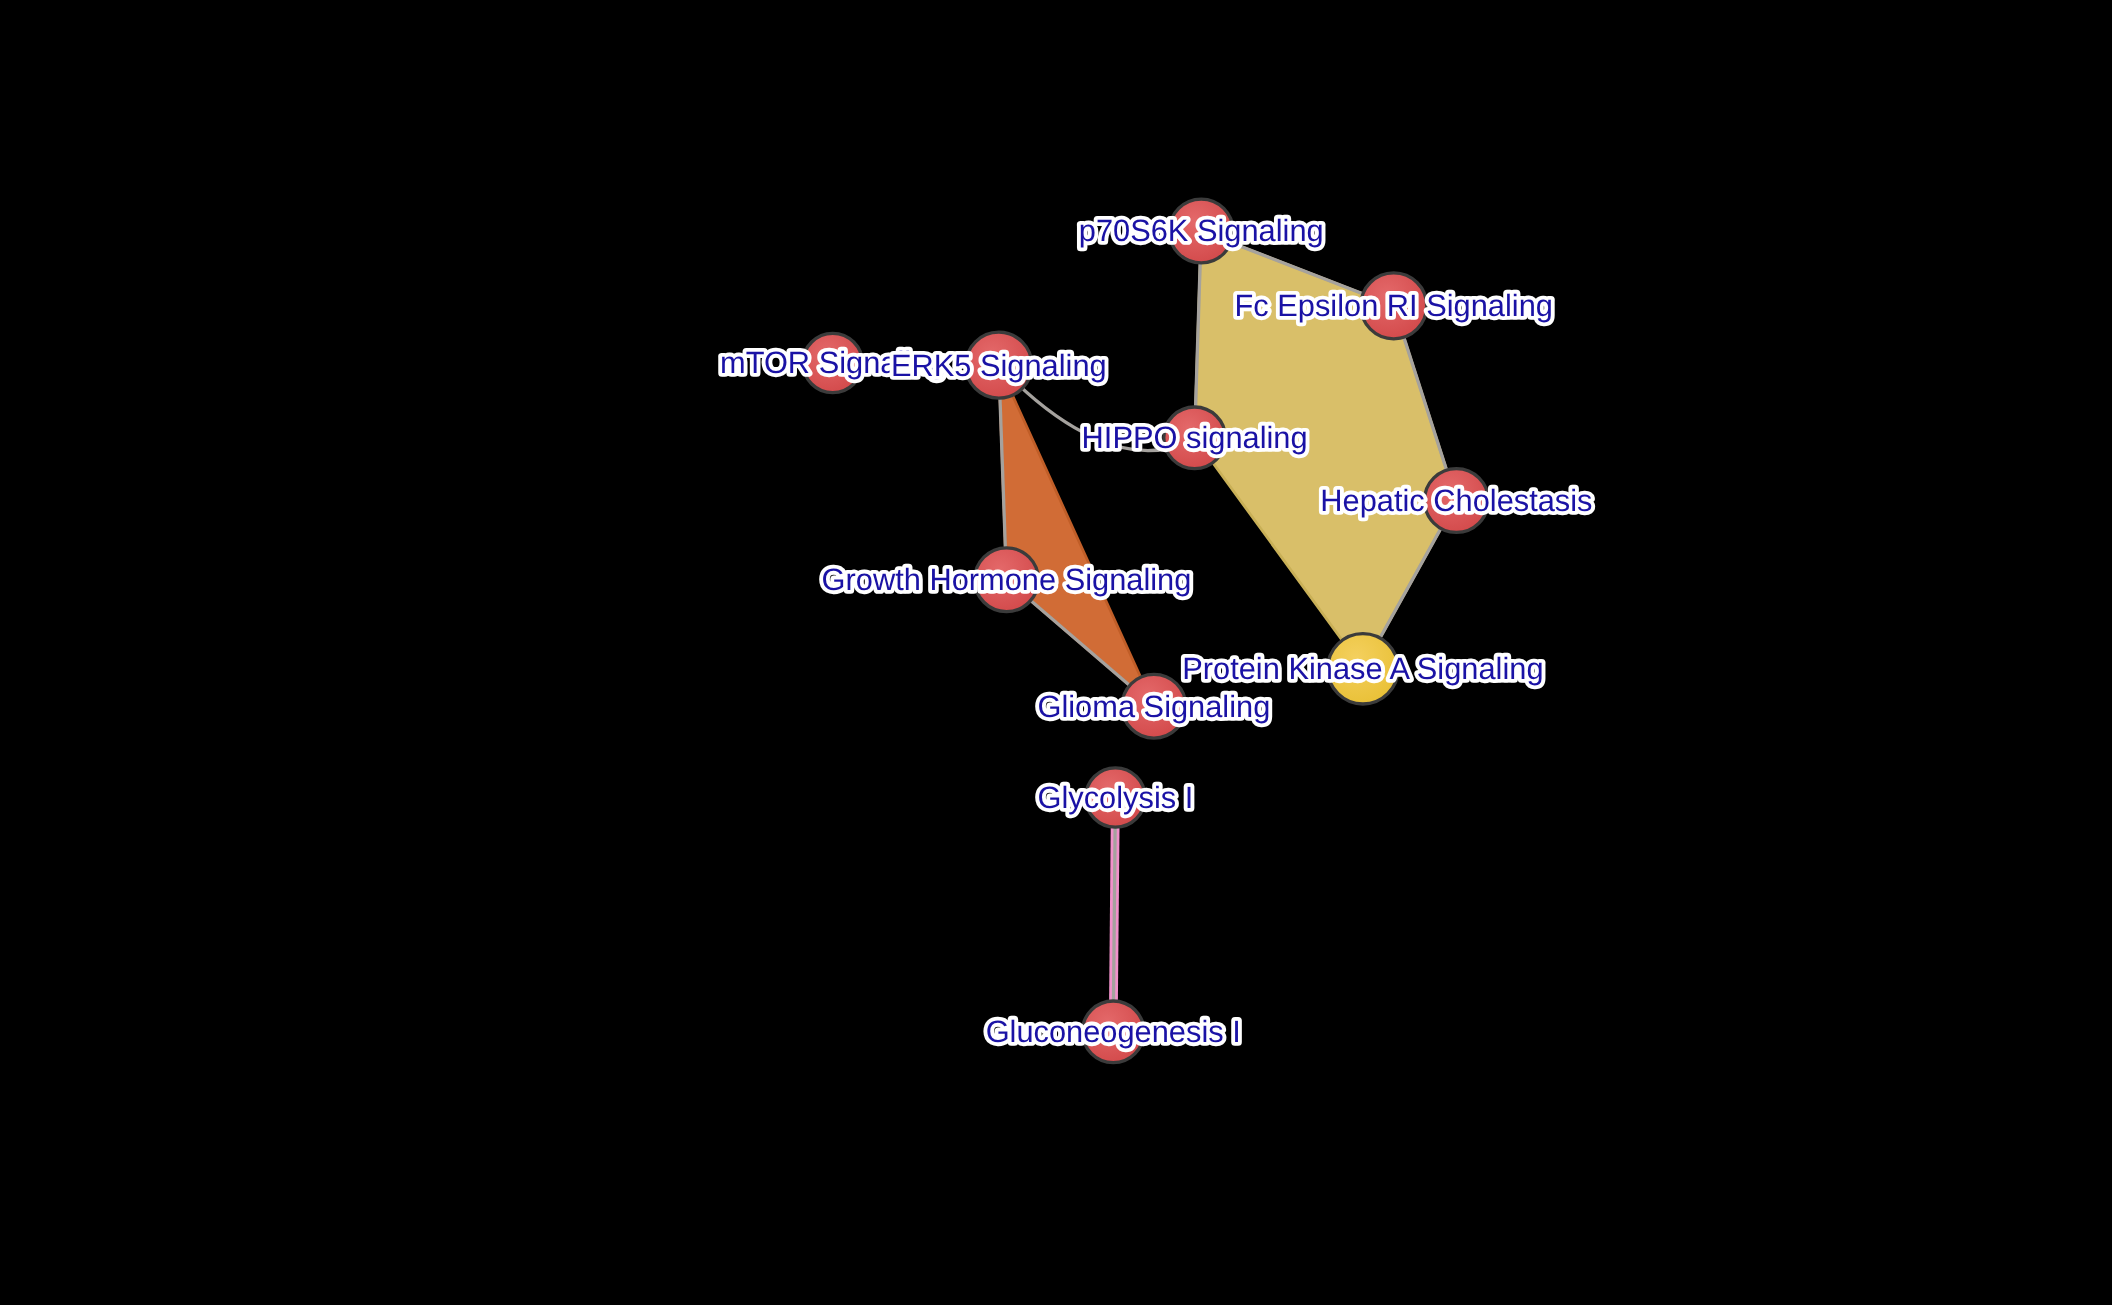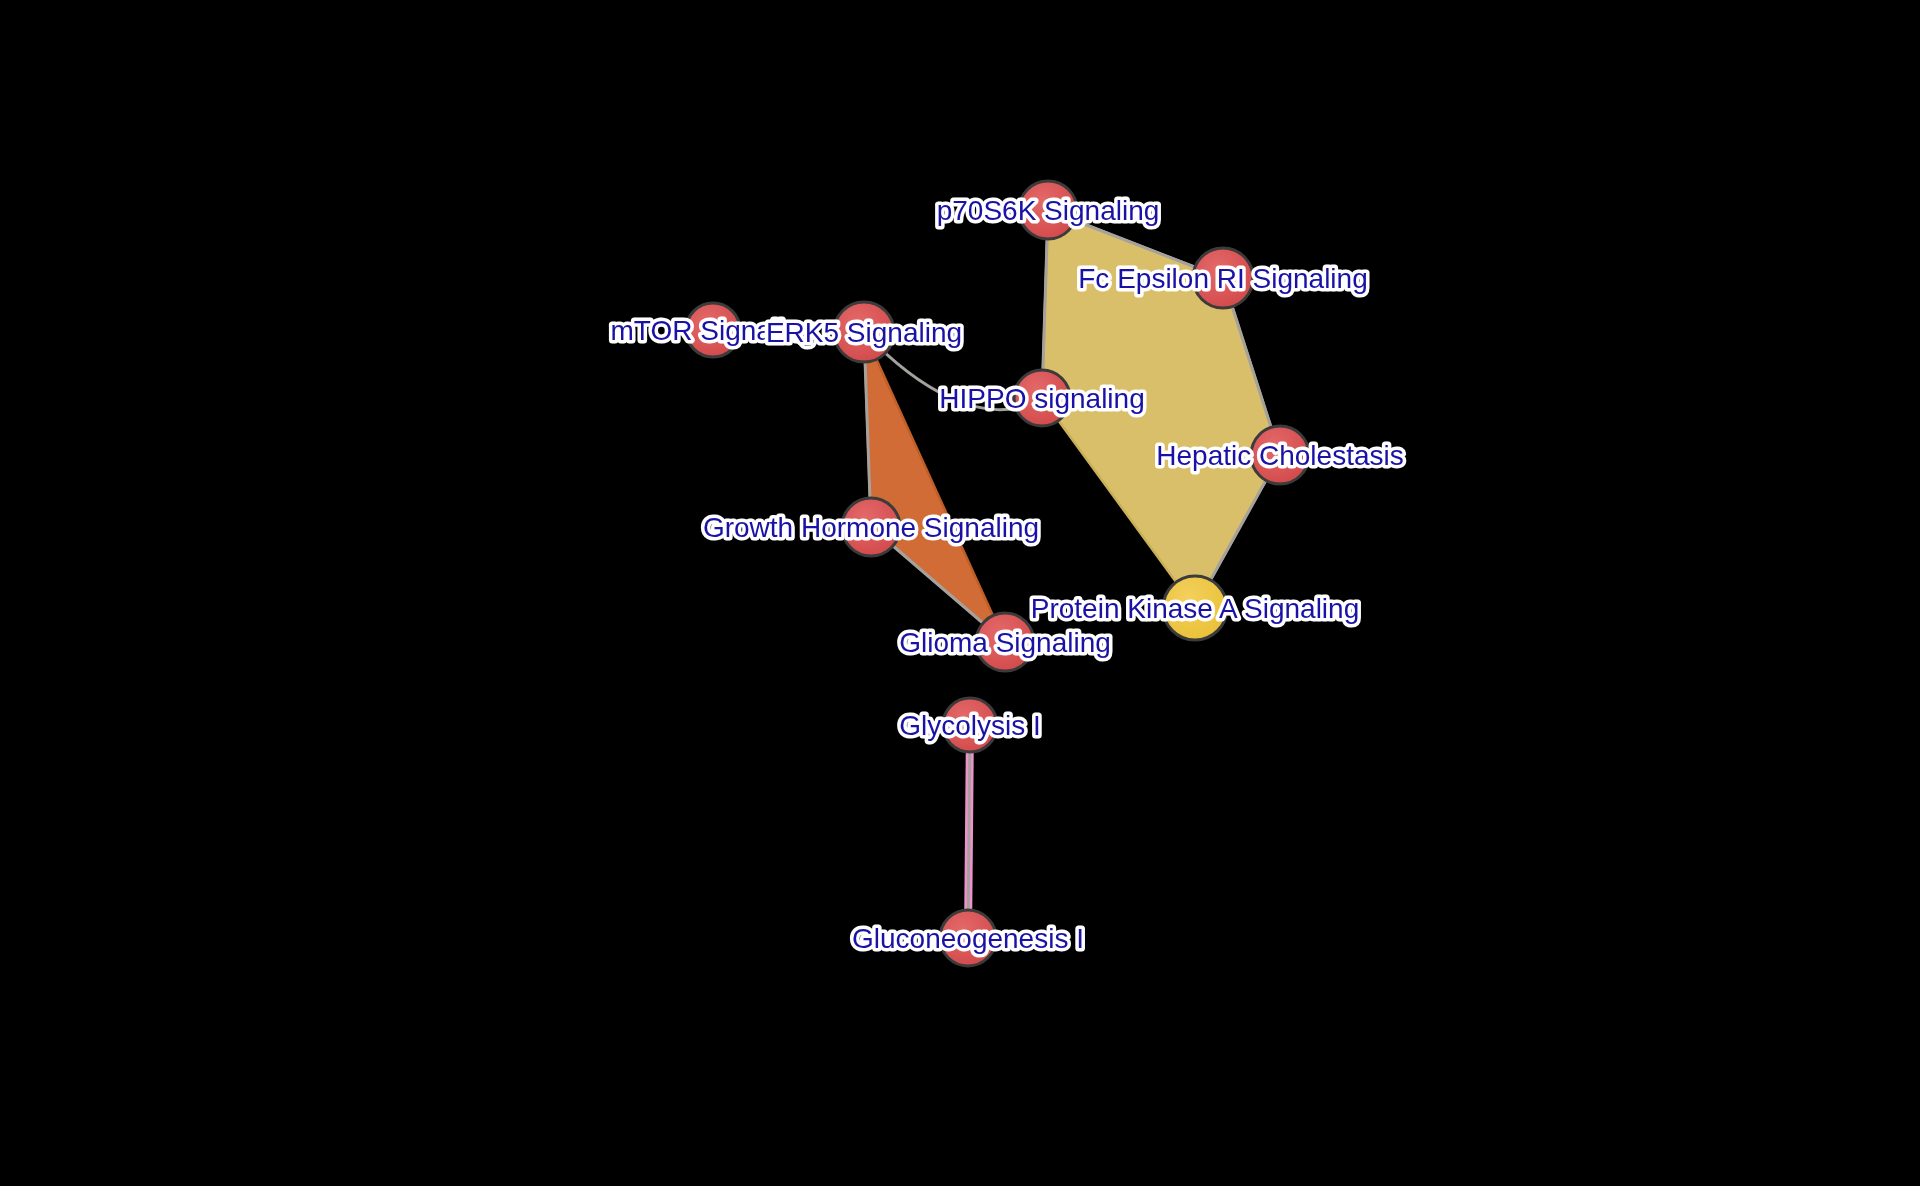--- a/index.html
+++ b/index.html
@@ -7,20 +7,21 @@
     padding: 0;
     background: #000000;
   }
   .stage {
     position: relative;
     width: 1715px;
     height: 1186px;
     background: #000000;
     overflow: hidden;
     font-family: "Liberation Sans", sans-serif;
+    margin-left: 44px;
   }
   svg { display: block; }
   .node-label {
     font-family: "Liberation Sans", sans-serif;
     font-size: 28px;
     text-anchor: middle;
     paint-order: stroke fill;
     stroke-linejoin: round;
     stroke-linecap: round;
   }

